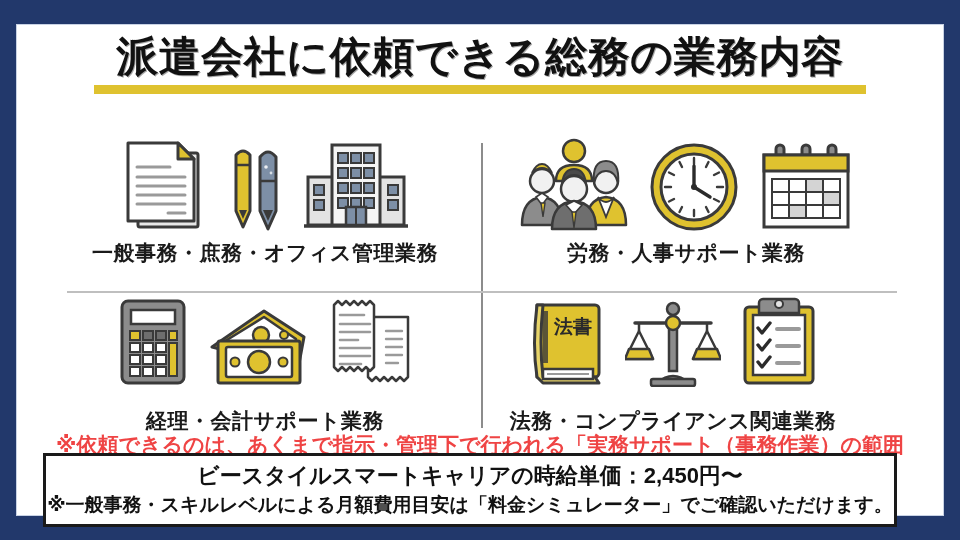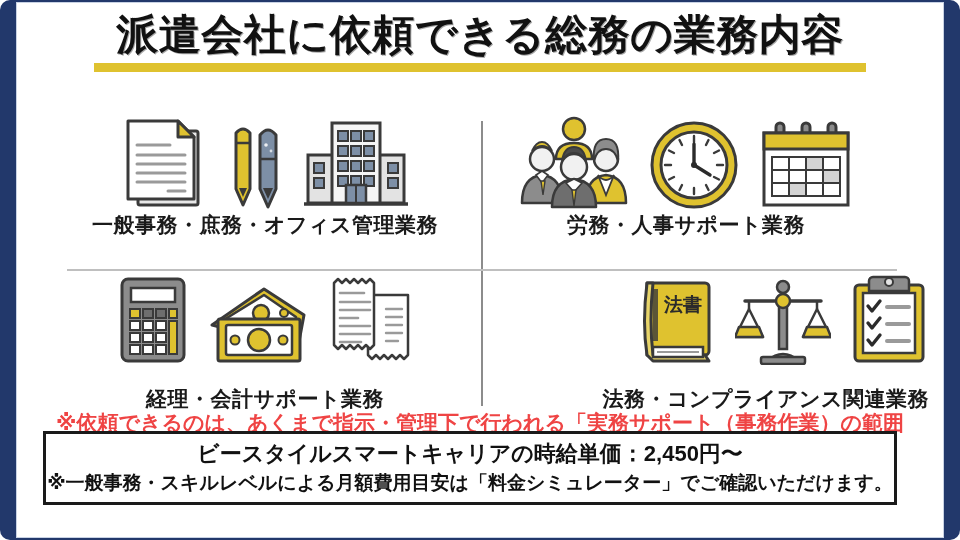--- a/index.html
+++ b/index.html
@@ -10,23 +10,22 @@
   }
   body {
     font-family: "Liberation Sans", "DejaVu Sans", sans-serif;
   }
   #slide {
     position: relative;
     width: 960px;
     height: 540px;
     box-sizing: border-box;
     background: #22386b;
-    padding: 2px 16px;
+    padding: 24px 16px;
     overflow: hidden;
-    border-radius: 10px;
   }
   #inner {
     position: relative;
     width: 100%;
     height: 100%;
     background: #ffffff;
     box-sizing: border-box;
     border: 1px solid #c8d2e4;
   }
 
@@ -84,32 +83,33 @@
     height: 150px;
     box-sizing: border-box;
     display: flex;
     flex-direction: column;
     align-items: center;
     justify-content: flex-start;
   }
   .quad.q1 { left: 0;   top: 0;   }
   .quad.q2 { left: 421px; top: 0; }
   .quad.q3 { left: 0;   top: 162px; }
-  .quad.q4 { left: 450px; top: 162px; align-items: flex-end; }
+  .quad.q4 { left: 408px; top: 162px; }
 
   .icon-row {
     display: flex;
     align-items: flex-end;
     justify-content: center;
     gap: 18px;
     height: 100px;
   }
   .quad.q3 .icon-row, .quad.q4 .icon-row { height: 92px; }
 
   .quad-label {
+    margin-top: 6px;
     font-size: 21px;
     font-weight: bold;
     color: #1a1a1a;
     white-space: nowrap;
     letter-spacing: 0.5px;
   }
   .quad.q3 .quad-label, .quad.q4 .quad-label { margin-top: 20px; }
 
   
   #red-note {

